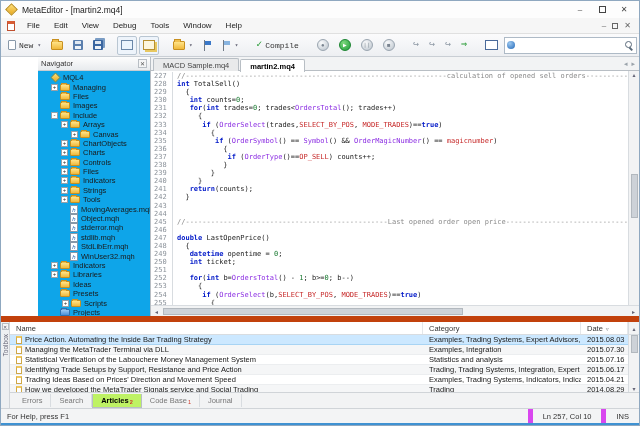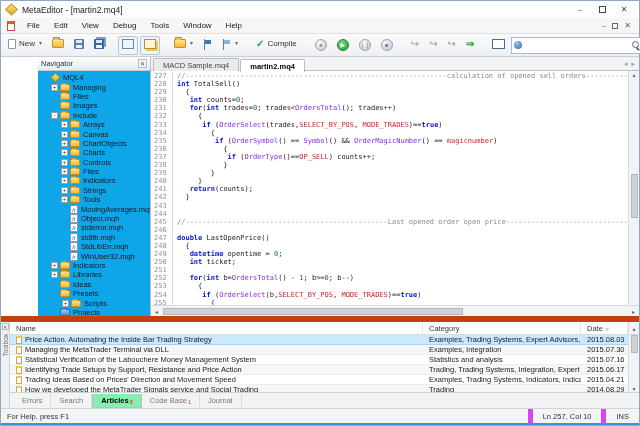--- a/index.html
+++ b/index.html
@@ -17,21 +17,21 @@
 
   
   .menubar { height:16px; background:#f6f6f6; display:flex; align-items:center; padding:0 4px; border-bottom:1px solid #e0e0e0; flex:0 0 auto; }
   .doc-icon { width:8px; height:10px; background:#fff; border:1px solid #c05030; border-top:3px solid #d85c34; margin:0 5px 0 2px; }
   .menu-item { padding:2px 7px; color:#222; }
   .mdi-controls { margin-left:auto; display:flex; align-items:center; gap:6px; padding-right:4px; color:#666; }
   .mdi-box { width:6px; height:6px; border:1px solid #666; }
 
   
   .toolbar { height:23px; background:linear-gradient(#fbfbfc,#edeff2); border-bottom:1px solid #c9ced4; display:flex; align-items:center; padding:0 3px; gap:2px; flex:0 0 auto; }
-  .tb-btn { display:flex; align-items:flex-start; gap:3px; padding:2px 3px; border:1px solid transparent; border-radius:2px; height:19px; }
+  .tb-btn { display:flex; align-items:center; gap:3px; padding:2px 3px; border:1px solid transparent; border-radius:2px; height:19px;font-family:Liberation Mono, monospace; }
   .tb-btn.framed { border-color:#b9c6d2; background:#eef4fb; }
   .tb-sep { width:1px; height:16px; background:#c6cbd1; margin:0 3px; }
   .tb-label { font-size:8px; color:#333; }
   .dd { font-size:6px; color:#667; margin-left:1px; }
   .i-page { width:8px; height:10px; background:#fff; border:1px solid #8898a8; border-radius:1px; }
   .i-folder { width:12px; height:9px; background:linear-gradient(#ffe388,#f0b93c); border:1px solid #c89020; border-radius:1px; position:relative; }
   .i-folder:before { content:""; position:absolute; top:-3px; left:0; width:5px; height:2px; background:#f0c050; border:1px solid #c89020; border-bottom:none; }
   .i-floppy { width:10px; height:10px; background:#5a7fae; border-radius:1px; position:relative; }
   .i-floppy:before { content:""; position:absolute; top:1px; left:2px; width:6px; height:3px; background:#dfe8f2; }
   .i-floppy:after { content:""; position:absolute; bottom:1px; left:2px; width:6px; height:3px; background:#eef3f8; }
@@ -117,21 +117,21 @@
   .tbl-row.alt { background:#f5f6f7; }
   .tbl-row.sel { background:var(--sel); border-bottom-color:#a8d4f4; }
   .cell { white-space:nowrap; overflow:hidden; padding-left:6px; }
   .cell.name { display:flex; align-items:center; gap:3px; }
   .art-ic { width:6px; height:8px; background:#fff; border:1px solid #d0a848; flex:0 0 auto; border-top:2px solid #f0c860; }
   .tbl-rail { width:11px; flex:0 0 auto; background:#f2f3f4; border-left:1px solid #d8dce0; display:flex; flex-direction:column; align-items:center; font-size:6px; color:#667; }
   .rail-thumb { width:7px; flex:0 0 18px; background:#cdd2d8; border:1px solid #b2b8be; }
   .rail-fill { flex:1; }
   .toolbox-tabs { height:16px; flex:0 0 auto; background:#f2f3f4; border-top:1px solid #d0d4d8; display:flex; align-items:center; padding-left:4px; font-size:7.5px; color:#777; }
   .tt { padding:2px 8px; border-right:1px solid #d8dce0; display:flex; align-items:flex-start; }
-  .tt.active { background:#86efac; border:1px solid #b8bec4; border-top:none; color:#000; font-weight:bold; }
+  .tt.active { background:#bef264; border:1px solid #b8bec4; border-top:none; color:#000; font-weight:bold; }
   .badge { color:var(--badge); font-size:5.5px; margin-left:1px; margin-top:3px; }
 
   
   .statusbar { height:17px; flex:0 0 auto; background:#f3f4f5; border-top:1px solid #d0d4d8; border-bottom:2px solid #3f92d2; display:flex; align-items:center; font-size:7.5px; color:#333; }
   .st-help { padding-left:6px; }
   .st-spacer { flex:1; }
   .st-seg { border-left:5px solid #d946ef; padding:0 10px; height:100%; display:flex; align-items:center; }
 </style>
 </head>
 <body>
@@ -267,21 +267,21 @@
           <div class="tree-row" style="padding-left: 13px;">
             <span class="expander">-</span>
             <span class="ic-folder"></span>
             <span>Include</span>
           </div>
           <div class="tree-row" style="padding-left: 23px;">
             <span class="expander">+</span>
             <span class="ic-folder"></span>
             <span>Arrays</span>
           </div>
-          <div class="tree-row" style="padding-left: 23px;">
+          <div class="tree-row" style="padding-left: 33px;">
             <span class="expander">+</span>
             <span class="ic-folder"></span>
             <span>Canvas</span>
           </div>
           <div class="tree-row" style="padding-left: 23px;">
             <span class="expander">+</span>
             <span class="ic-folder"></span>
             <span>ChartObjects</span>
           </div>
           <div class="tree-row" style="padding-left: 23px;">

